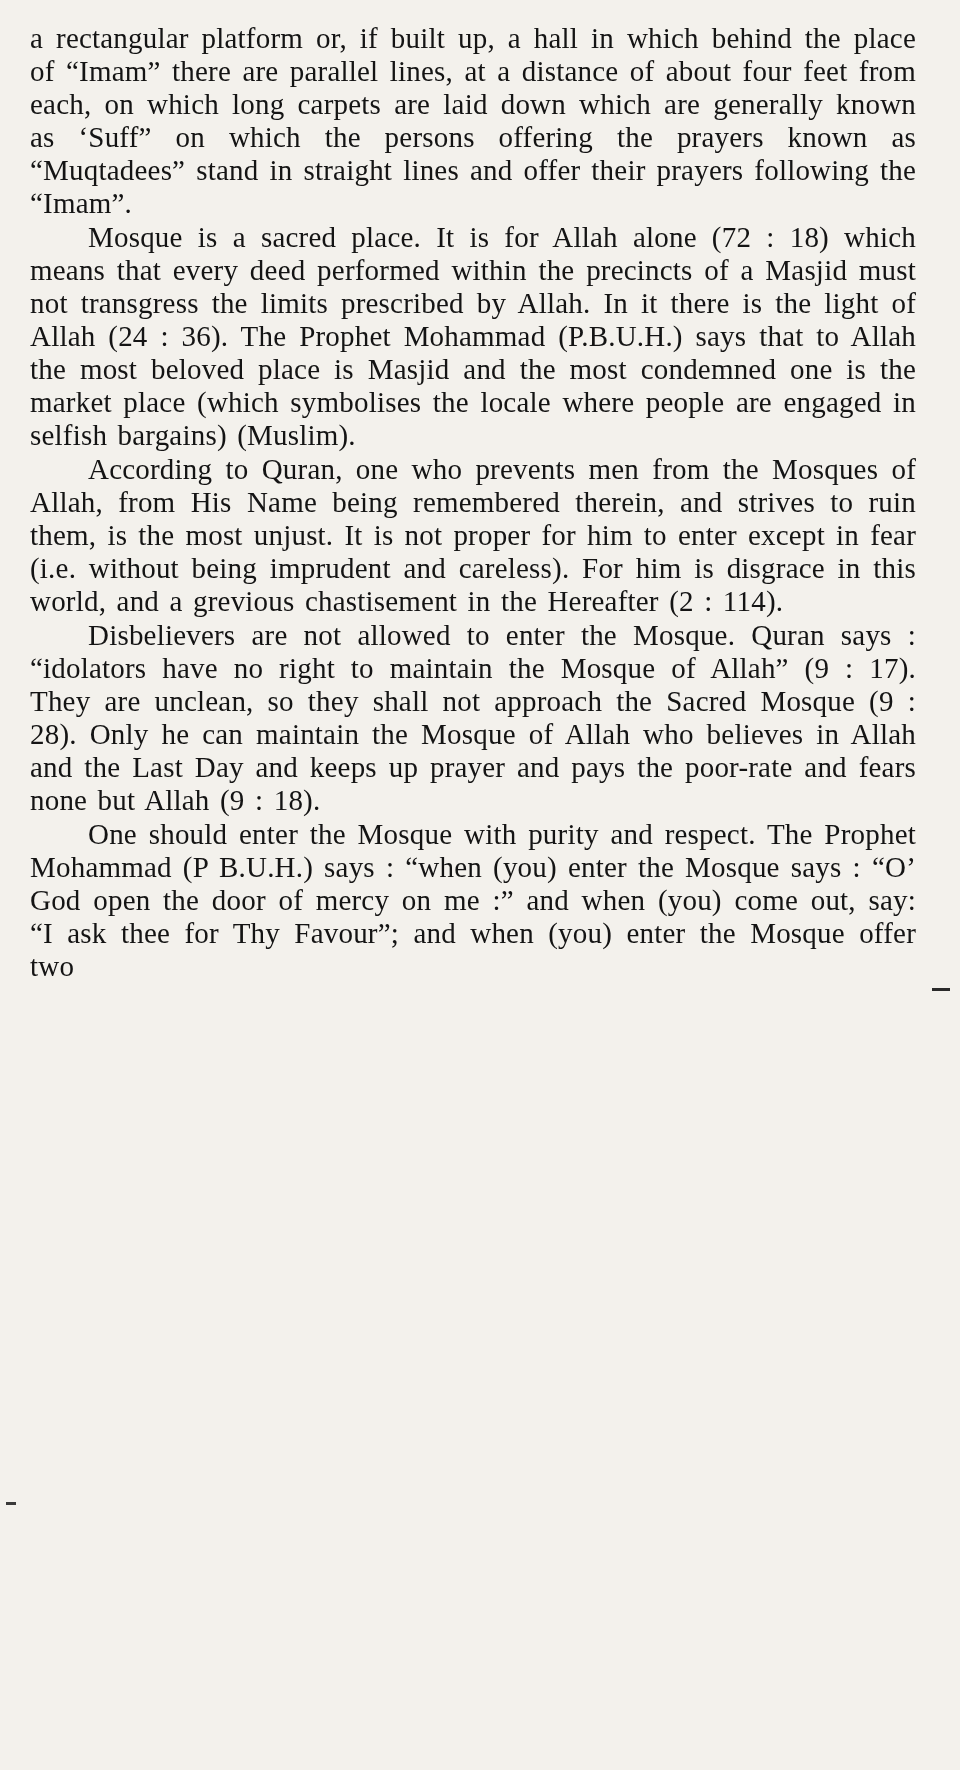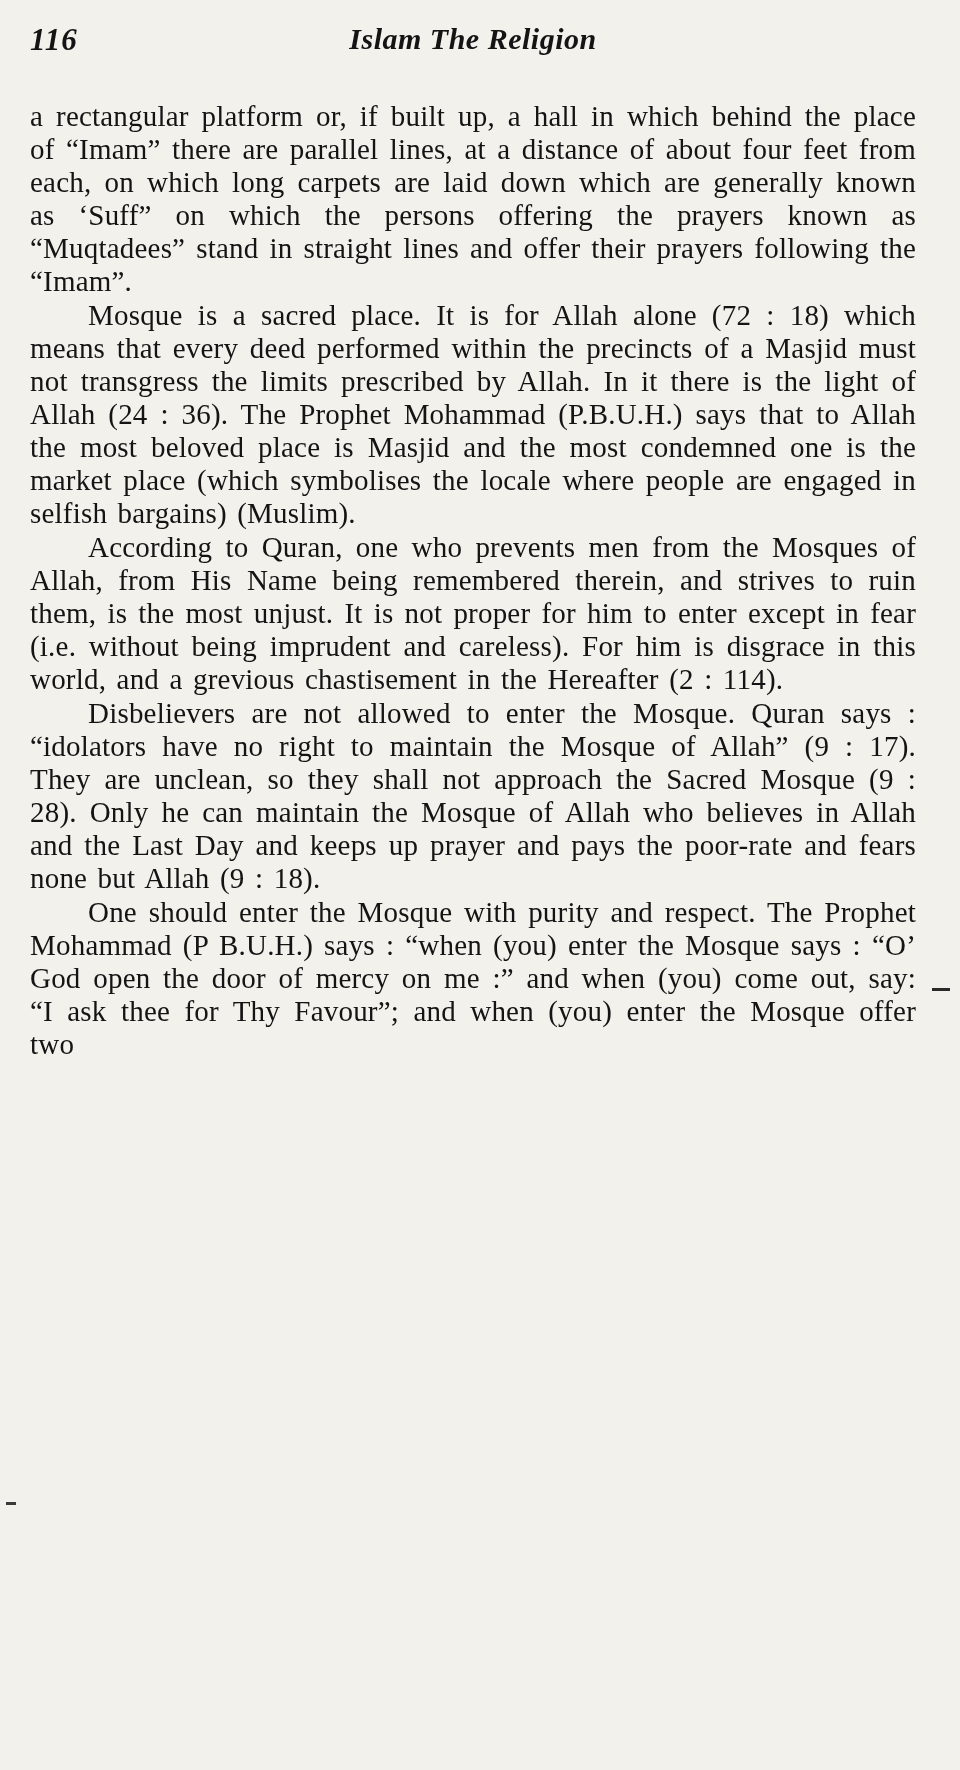--- a/index.html
+++ b/index.html
@@ -72,24 +72,20 @@
     width: 10px;
     height: 3px;
     background: #3a3a3a;
   }
 </style>
 </head>
 <body>
 
 <div class="page">
 
-  <div class="header">
-    <span class="page-num">116</span>
-    <span class="title">Islam The Religion</span>
-  </div>
 
   <div class="body-text">
     <p>a rectangular platform or, if built up, a hall in which behind the place of “Imam” there are parallel lines, at a distance of about four feet from each, on which long carpets are laid down which are generally known as ‘Suff” on which the persons offering the prayers known as “Muqtadees” stand in straight lines and offer their prayers following the “Imam”.</p>
     <p class="indent">Mosque is a sacred place. It is for Allah alone (72 : 18) which means that every deed performed within the precincts of a Masjid must not transgress the limits prescribed by Allah. In it there is the light of Allah (24 : 36). The Prophet Mohammad (P.B.U.H.) says that to Allah the most beloved place is Masjid and the most condemned one is the market place (which symbolises the locale where people are engaged in selfish bargains) (Muslim).</p>
     <p class="indent">According to Quran, one who prevents men from the Mosques of Allah, from His Name being remembered therein, and strives to ruin them, is the most unjust. It is not proper for him to enter except in fear (i.e. without being imprudent and careless). For him is disgrace in this world, and a grevious chastisement in the Hereafter (2 : 114).</p>
     <p class="indent">Disbelievers are not allowed to enter the Mosque. Quran says : “idolators have no right to maintain the Mosque of Allah” (9 : 17). They are unclean, so they shall not approach the Sacred Mosque (9 : 28). Only he can maintain the Mosque of Allah who believes in Allah and the Last Day and keeps up prayer and pays the poor-rate and fears none but Allah (9 : 18).</p>
     <p class="indent">One should enter the Mosque with purity and respect. The Prophet Mohammad (P B.U.H.) says : “when (you) enter the Mosque says : “O’ God open the door of mercy on me :” and when (you) come out, say: “I ask thee for Thy Favour”; and when (you) enter the Mosque offer two</p>
   </div>
 
   <div class="margin-mark"></div>

